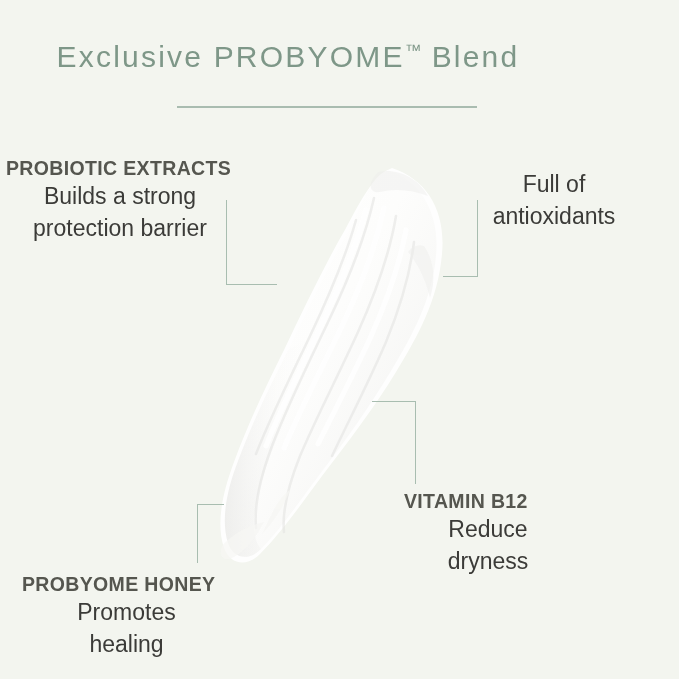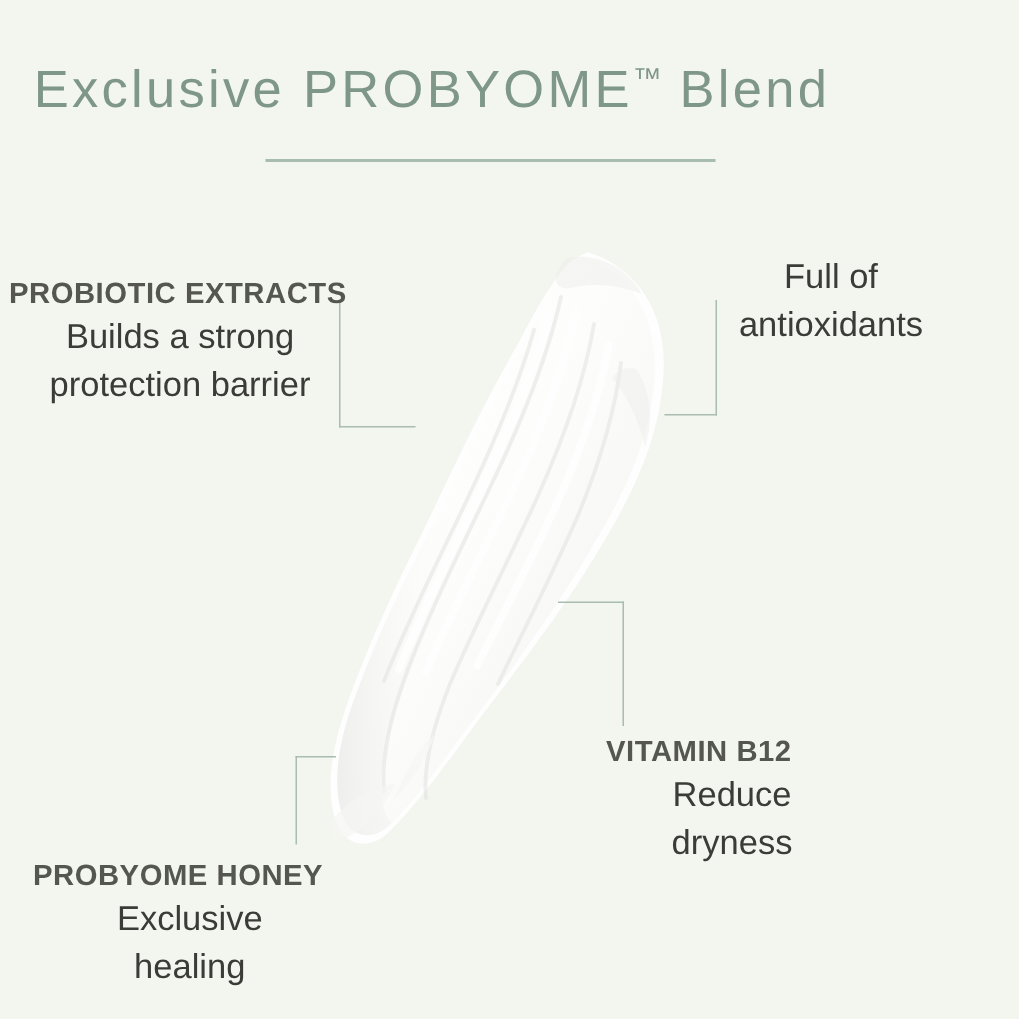--- a/index.html
+++ b/index.html
@@ -19,21 +19,21 @@
   }
 
   
   .title {
     position: absolute;
     top: 40px;
     left: 0;
     width: 576px;
     text-align: center;
     font-family: "Liberation Sans", sans-serif;
-    font-size: 35px;
+    font-size: 30px;
     font-weight: 300;
     letter-spacing: 2.2px;
     color: #7e9788;
     white-space: nowrap;
   }
   .title .tm {
     font-size: 0.55em;
     vertical-align: super;
     letter-spacing: 0;
   }
@@ -68,21 +68,21 @@
     line-height: 24px;
     white-space: nowrap;
   }
   .callout .body {
     font-size: 23px;
     font-weight: 400;
     color: #3b3b38;
     line-height: 32px;
   }
 
-  #callout-probiotic   { left: 6px;   top: 184px; text-align: left; }
+  #callout-probiotic   { left: 6px;   top: 156px; text-align: left; }
   #callout-probiotic .body { text-align: center; width: 212px; margin-left: 8px; }
 
   #callout-turmeric    { right: 8px;  top: 168px; text-align: right; }
   #callout-turmeric .body { text-align: center; width: 234px; }
 
   #callout-vitamin     { left: 404px; top: 489px; text-align: left; }
   #callout-vitamin .body { text-align: center; width: 156px; margin-left: 6px; }
 
   #callout-honey       { left: 22px;  top: 572px; text-align: left; }
   #callout-honey .body { text-align: center; width: 201px; margin-left: 4px; }
@@ -216,18 +216,18 @@
     <div class="heading">VITAMIN B12</div>
     <div class="body">
       <div>Reduce</div>
       <div>dryness</div>
     </div>
   </div>
 
   <div class="callout" id="callout-honey">
     <div class="heading">PROBYOME HONEY</div>
     <div class="body">
-      <div>Exclusive</div>
+      <div>Promotes</div>
       <div>healing</div>
     </div>
   </div>
 
 </div>
 
 </body></html>

